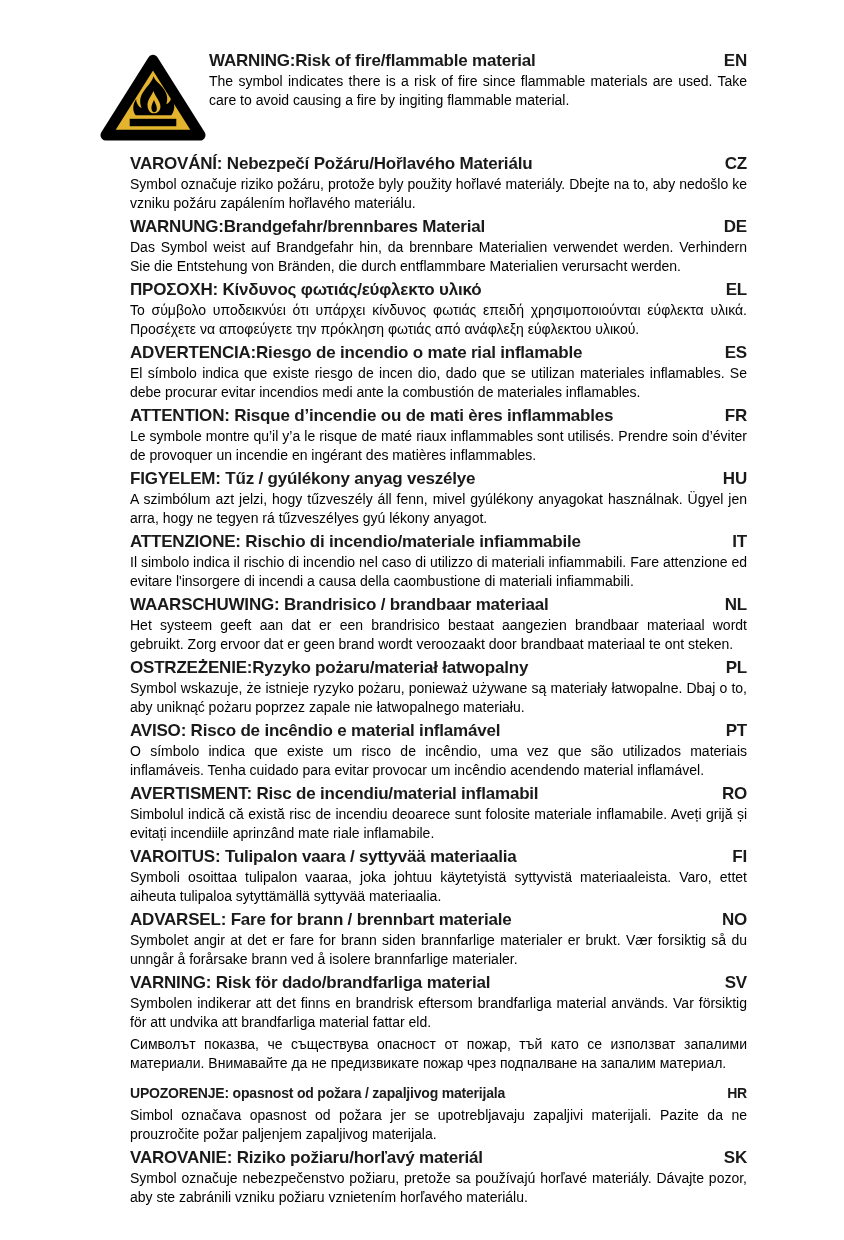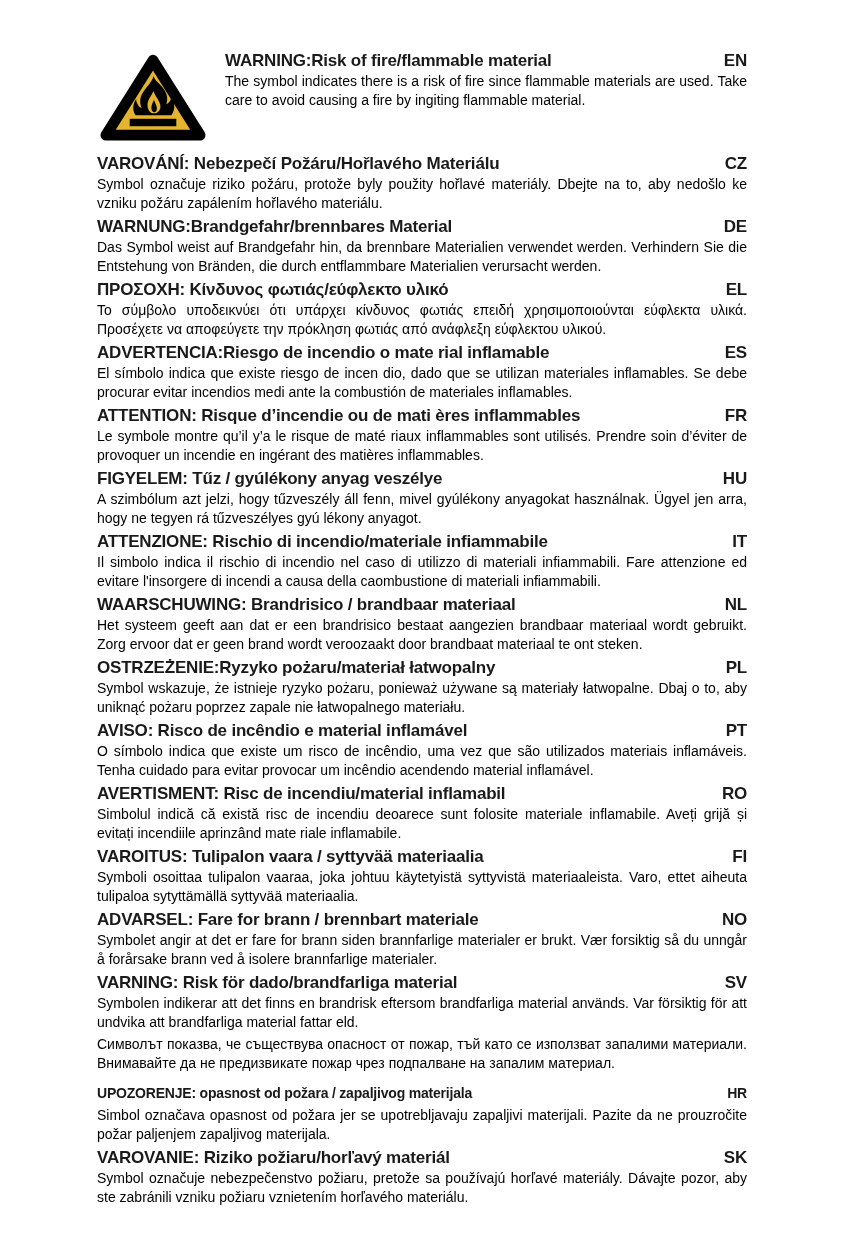--- a/index.html
+++ b/index.html
@@ -26,26 +26,27 @@
     align-items: flex-start;
     margin-bottom: 9px;
   }
   .hazard-icon {
     flex: 0 0 112px;
     width: 112px;
     height: 94px;
   }
   .lead-text {
     flex: 1 1 auto;
-    margin-left: 16px;
+    margin-left: 0;
     min-width: 0;
   }
   
   .sec {
     margin-bottom: 3px;
+    margin-left: 33px;
   }
   .sec-head {
     display: flex;
     justify-content: space-between;
     align-items: baseline;
     font-weight: bold;
     font-size: 17px;
     line-height: 21px;
     color: #1a1a1a;
     letter-spacing: -0.2px;

